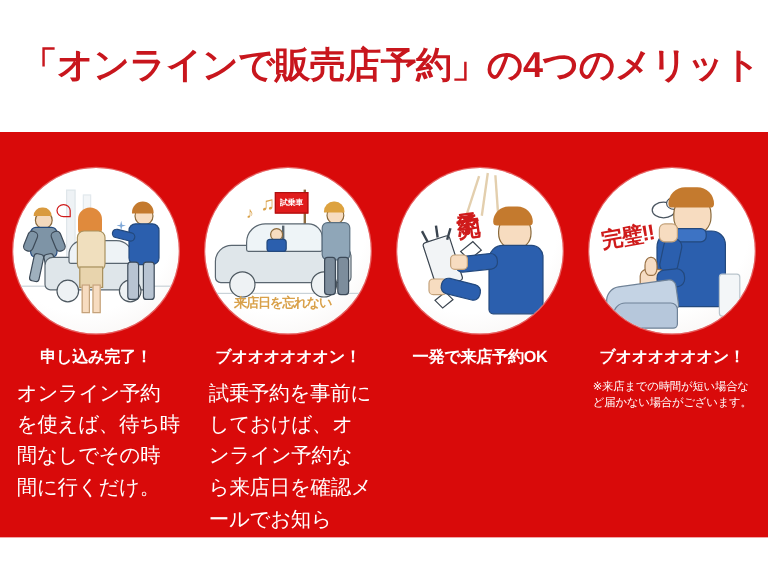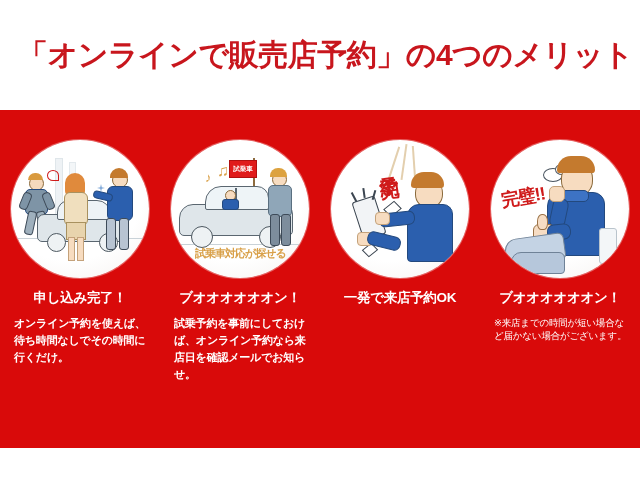--- a/index.html
+++ b/index.html
@@ -166,25 +166,24 @@
     font-weight: bold;
     font-size: 13.5px;
     line-height: 1.15;
     letter-spacing: -0.3px;
   }
   .col-body {
     margin-top: 9px;
     padding-left: 8px;
     padding-right: 4px;
     color: #ffffff;
-    font-size: 11px;
+    font-size: 17px;
     line-height: 1.55;
     letter-spacing: -0.2px;
     text-align: left;
-    font-weight: bold;
   }
   .col-note {
     margin-top: 10px;
     padding-left: 8px;
     padding-right: 4px;
     color: #ffffff;
     font-size: 9.5px;
     line-height: 1.45;
     letter-spacing: -0.2px;
     text-align: left;
@@ -273,21 +272,21 @@
 
             <div style="position:absolute;left:34px;top:30px;color:#d9a14a;font-size:13px;font-weight:bold;">♪</div>
             <div style="position:absolute;left:46px;top:22px;color:#d9a14a;font-size:16px;font-weight:bold;">♫</div>
 
             <div class="person-head" style="left:101px;top:32px;width:13px;height:13px;background:#f7dcc0;"></div>
             <div style="position:absolute;left:99px;top:28px;width:17px;height:9px;background:#dda23f;border-radius:8px 8px 0 0;"></div>
             <div class="torso" style="left:97px;top:45px;width:22px;height:30px;background:#8fa6b8;border-color:#5a6f80;border-radius:5px;"></div>
             <div class="limb" style="left:99px;top:74px;width:8px;height:30px;background:#7d8d9c;border-radius:3px;"></div>
             <div class="limb" style="left:110px;top:74px;width:8px;height:30px;background:#7d8d9c;border-radius:3px;"></div>
 
-            <div class="sfx sfx-tan" style="left:24px;top:108px;font-size:11px;letter-spacing:-1px;">試乗車対応が探せる</div>
+            <div class="sfx sfx-tan" style="left:24px;top:108px;font-size:11px;letter-spacing:-1px;">来店日を忘れない</div>
           </div>
         </div>
         <div class="col-heading">ブオオオオオオン！</div>
         <div class="col-body">試乗予約を事前にしておけば、オンライン予約なら来店日を確認メールでお知らせ。</div>
       </div>
 
       <div class="col">
         <div class="circle">
           <div class="scene">
 

